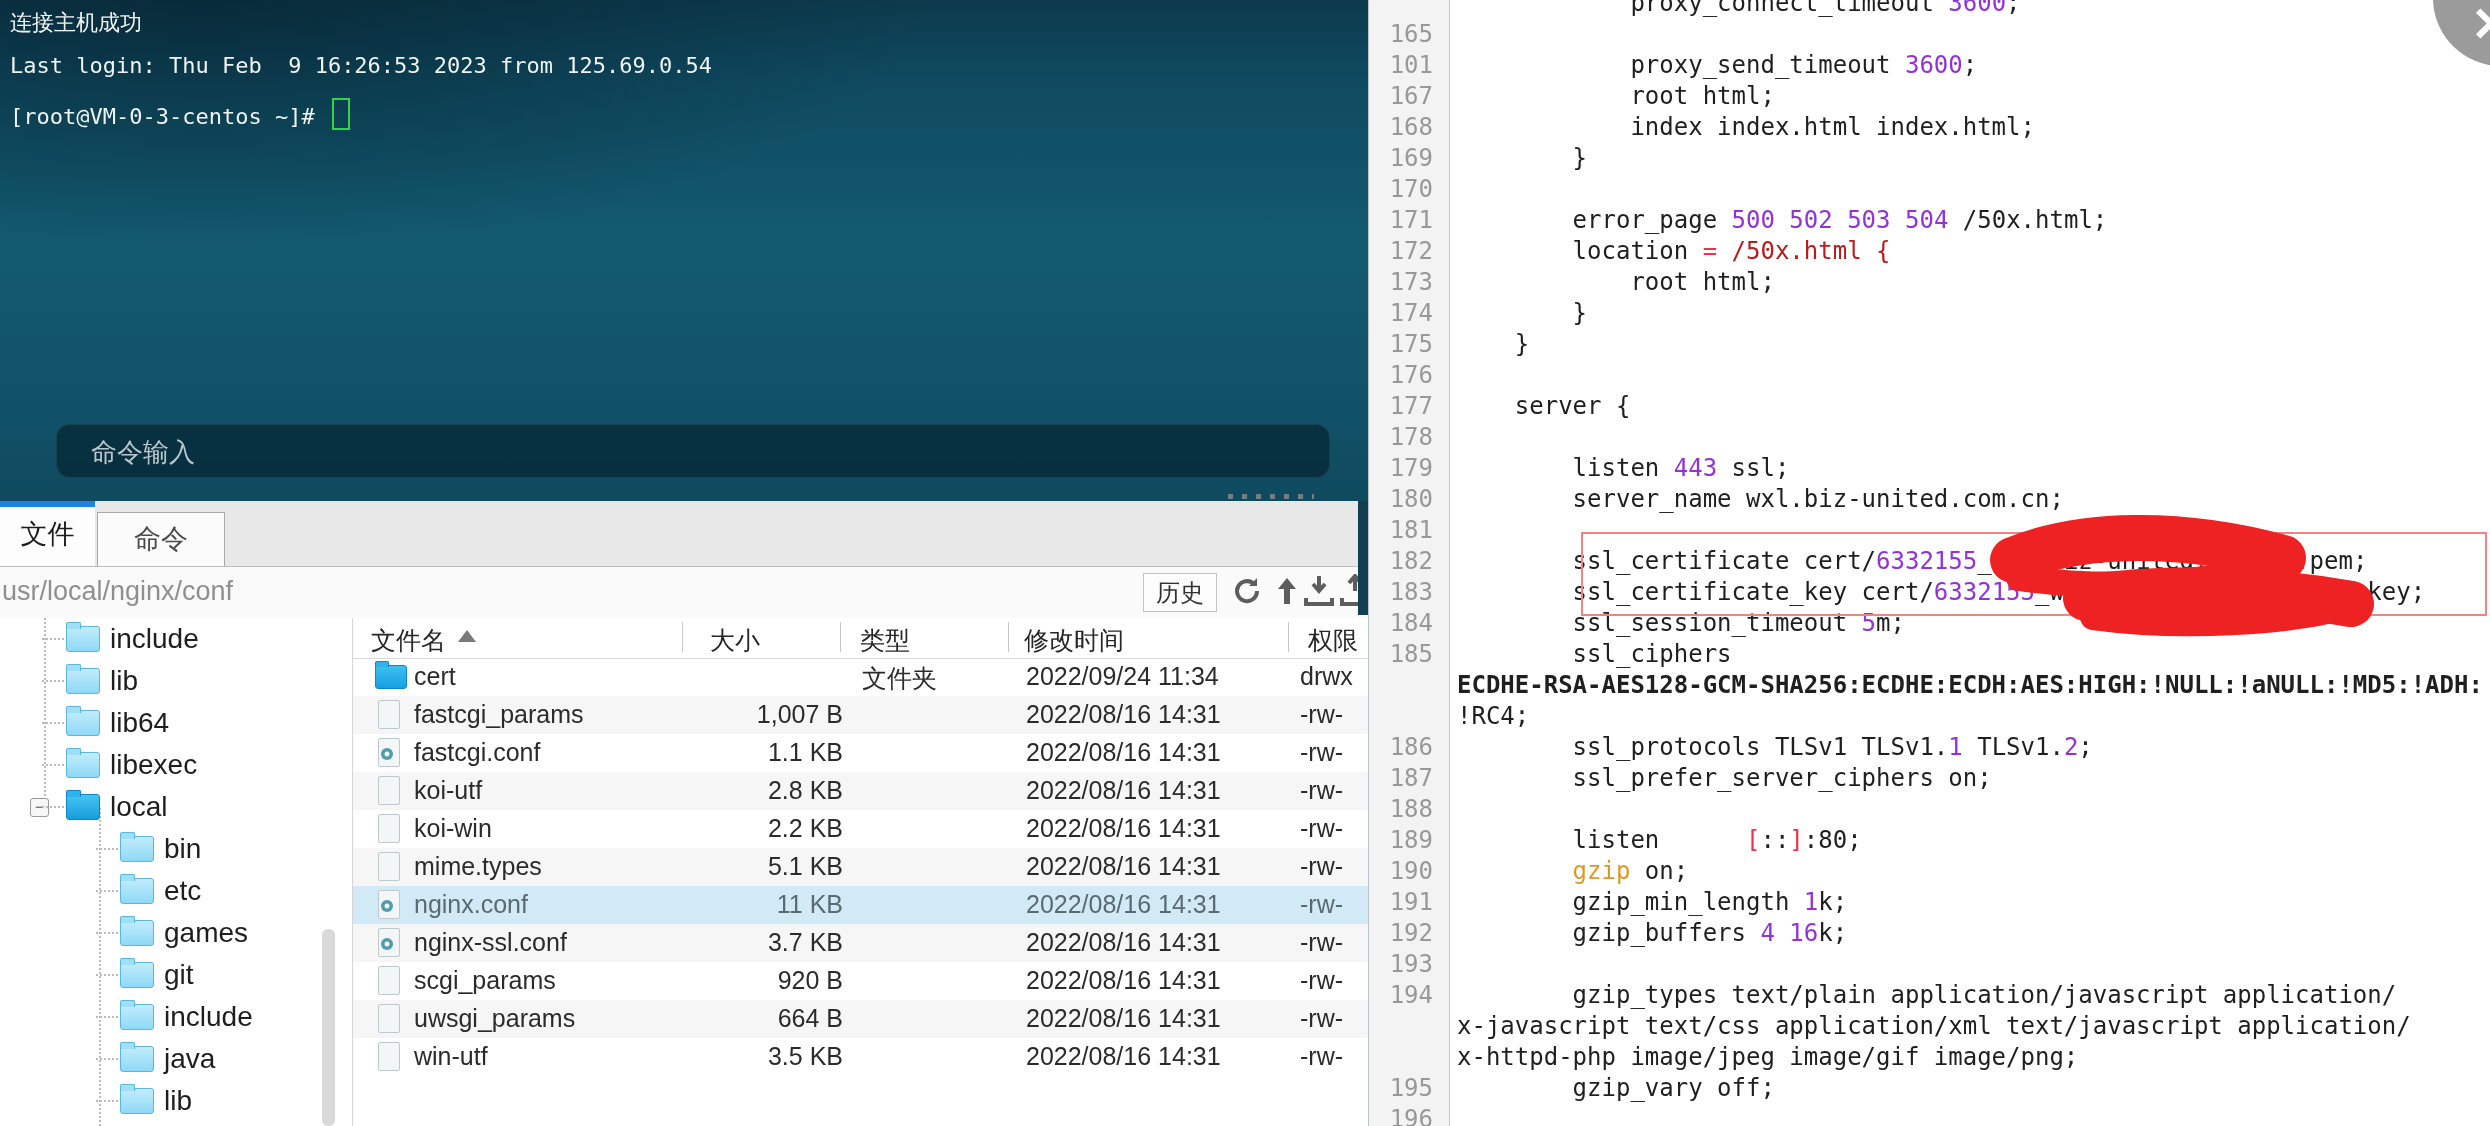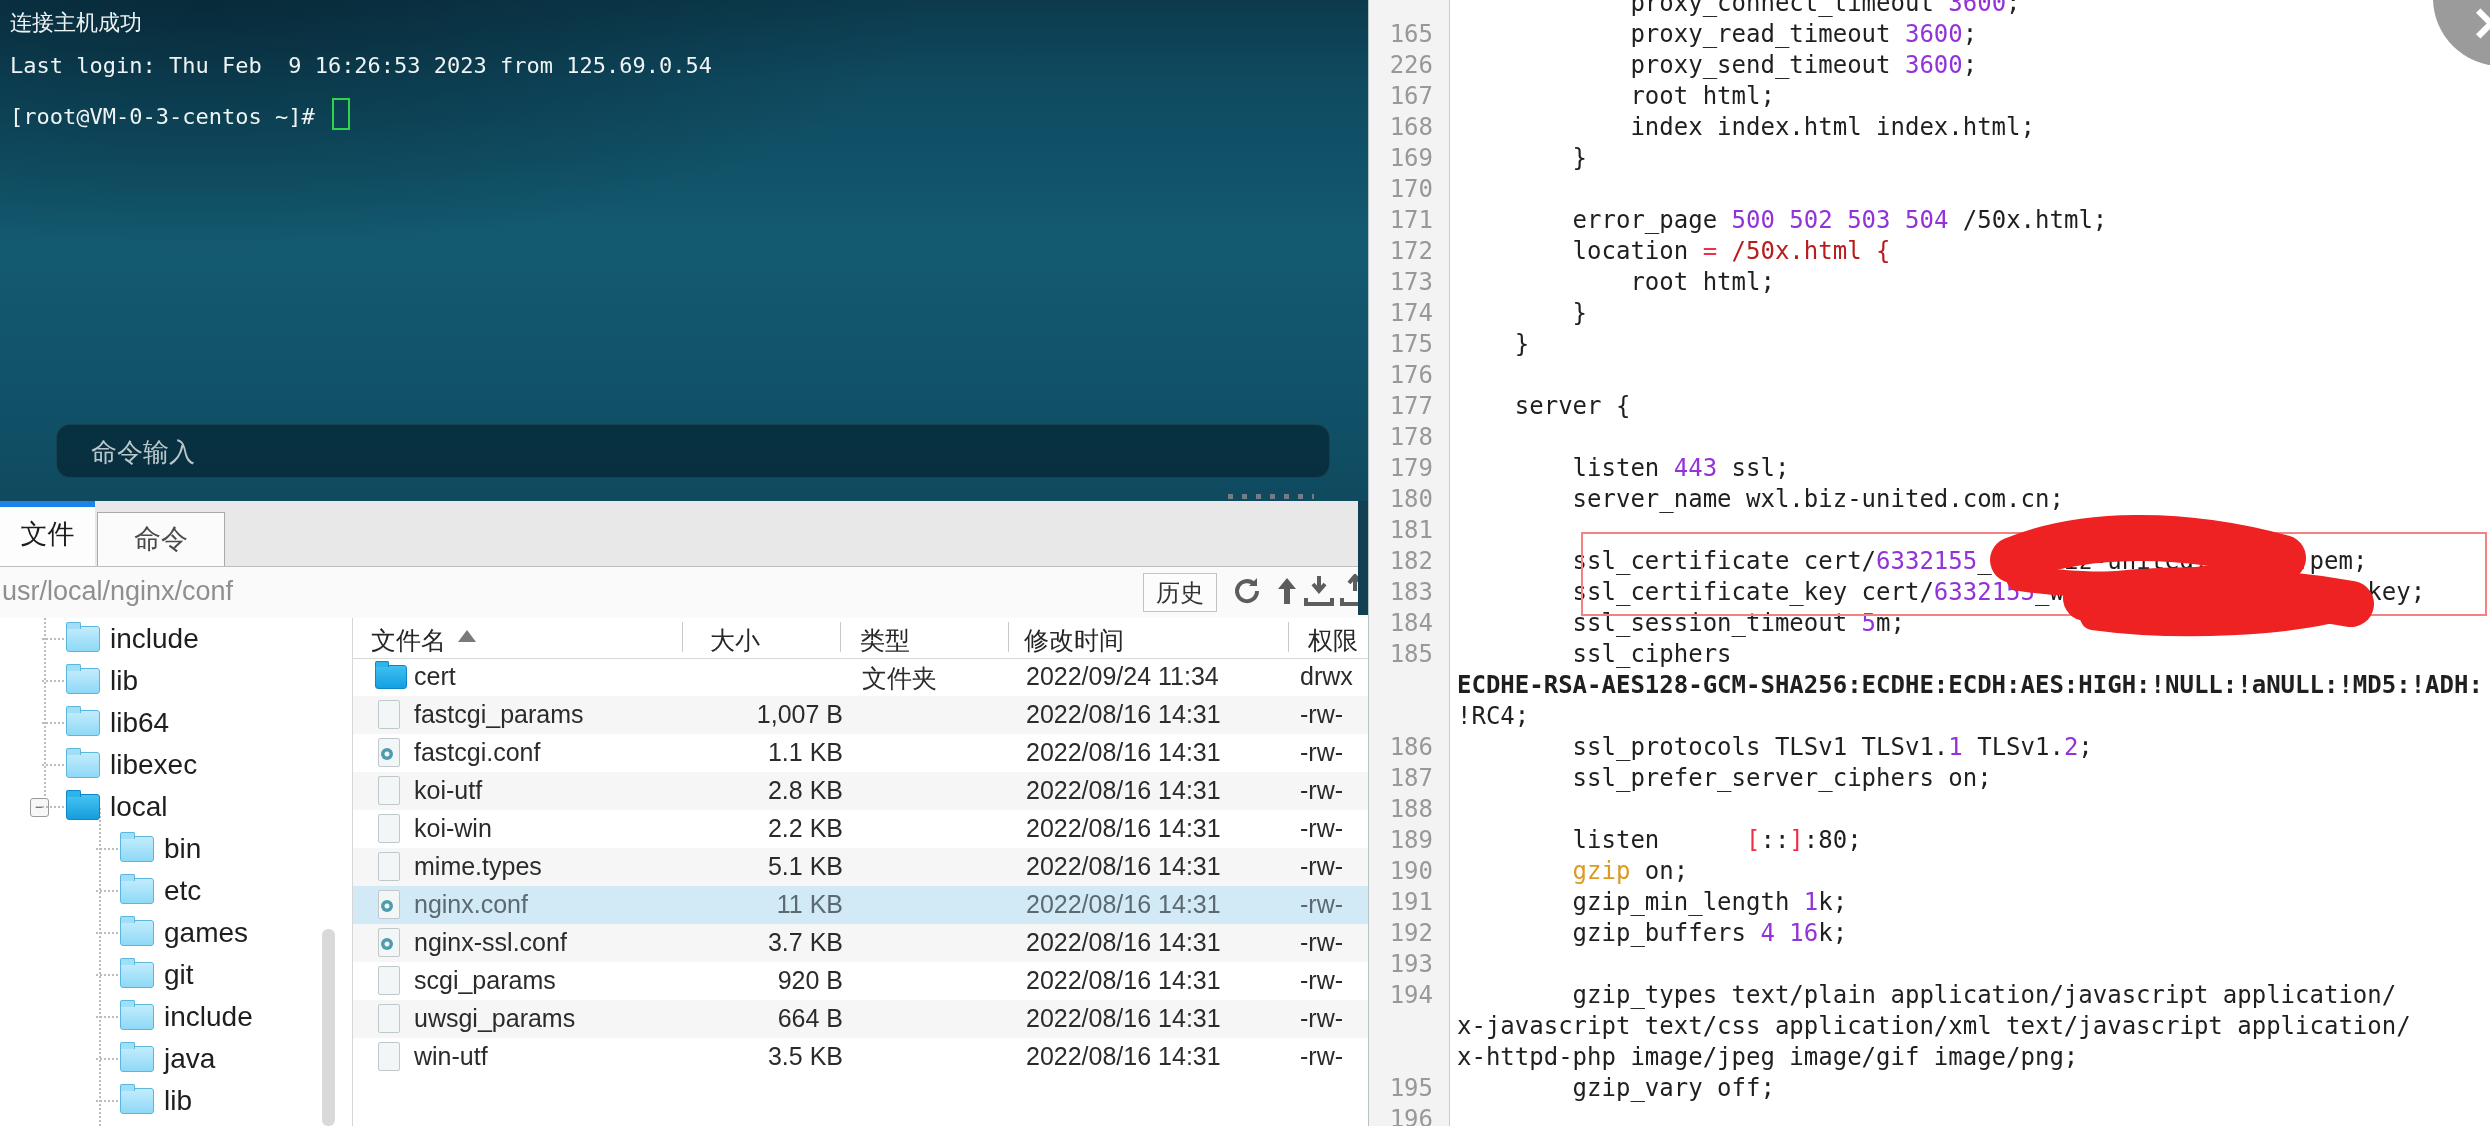--- a/index.html
+++ b/index.html
@@ -313,22 +313,22 @@
         </div>
       </div>
   </div>
 </div>
 <div id="teal-strip" class="abs"></div>
 
 <div id="editor" class="abs">
   <div id="gutter"></div>
   <div id="codewrap">
       <div class="crow" style="top: -12px;"><span class="lnum"></span><span class="ctext"><span style="color: rgb(31, 31, 31);">            proxy_connect_timeout </span><span style="color: rgb(146, 50, 216);">3600</span><span style="color: rgb(31, 31, 31);">;</span></span></div>
-      <div class="crow" style="top: 19px;"><span class="lnum">165</span><span class="ctext"><span style="color: rgb(31, 31, 31);">            proxy_read_timeout </span><span style="color: rgb(146, 50, 216);">3600</span><span style="color: rgb(31, 31, 31);">;</span></span></div>
-      <div class="crow" style="top: 50px;"><span class="lnum">226</span><span class="ctext"><span style="color: rgb(31, 31, 31);">            proxy_send_timeout </span><span style="color: rgb(146, 50, 216);">3600</span><span style="color: rgb(31, 31, 31);">;</span></span></div>
+      <div class="crow" style="top: 19px;"><span class="lnum">165</span></div>
+      <div class="crow" style="top: 50px;"><span class="lnum">101</span><span class="ctext"><span style="color: rgb(31, 31, 31);">            proxy_send_timeout </span><span style="color: rgb(146, 50, 216);">3600</span><span style="color: rgb(31, 31, 31);">;</span></span></div>
       <div class="crow" style="top: 81px;"><span class="lnum">167</span><span class="ctext"><span style="color: rgb(31, 31, 31);">            root html;</span></span></div>
       <div class="crow" style="top: 112px;"><span class="lnum">168</span><span class="ctext"><span style="color: rgb(31, 31, 31);">            index index.html index.html;</span></span></div>
       <div class="crow" style="top: 143px;"><span class="lnum">169</span><span class="ctext"><span style="color: rgb(31, 31, 31);">        }</span></span></div>
       <div class="crow" style="top: 174px;"><span class="lnum">170</span><span class="ctext"></span></div>
       <div class="crow" style="top: 205px;"><span class="lnum">171</span><span class="ctext"><span style="color: rgb(31, 31, 31);">        error_page </span><span style="color: rgb(146, 50, 216);">500</span><span style="color: rgb(31, 31, 31);"> </span><span style="color: rgb(146, 50, 216);">502</span><span style="color: rgb(31, 31, 31);"> </span><span style="color: rgb(146, 50, 216);">503</span><span style="color: rgb(31, 31, 31);"> </span><span style="color: rgb(146, 50, 216);">504</span><span style="color: rgb(31, 31, 31);"> /50x.html;</span></span></div>
       <div class="crow" style="top: 236px;"><span class="lnum">172</span><span class="ctext"><span style="color: rgb(31, 31, 31);">        location </span><span style="color: rgb(239, 48, 72);">=</span><span style="color: #b91c1c;"> /50x.html {</span></span></div>
       <div class="crow" style="top: 267px;"><span class="lnum">173</span><span class="ctext"><span style="color: rgb(31, 31, 31);">            root html;</span></span></div>
       <div class="crow" style="top: 298px;"><span class="lnum">174</span><span class="ctext"><span style="color: rgb(31, 31, 31);">        }</span></span></div>
       <div class="crow" style="top: 329px;"><span class="lnum">175</span><span class="ctext"><span style="color: rgb(31, 31, 31);">    }</span></span></div>
       <div class="crow" style="top: 360px;"><span class="lnum">176</span><span class="ctext"></span></div>

